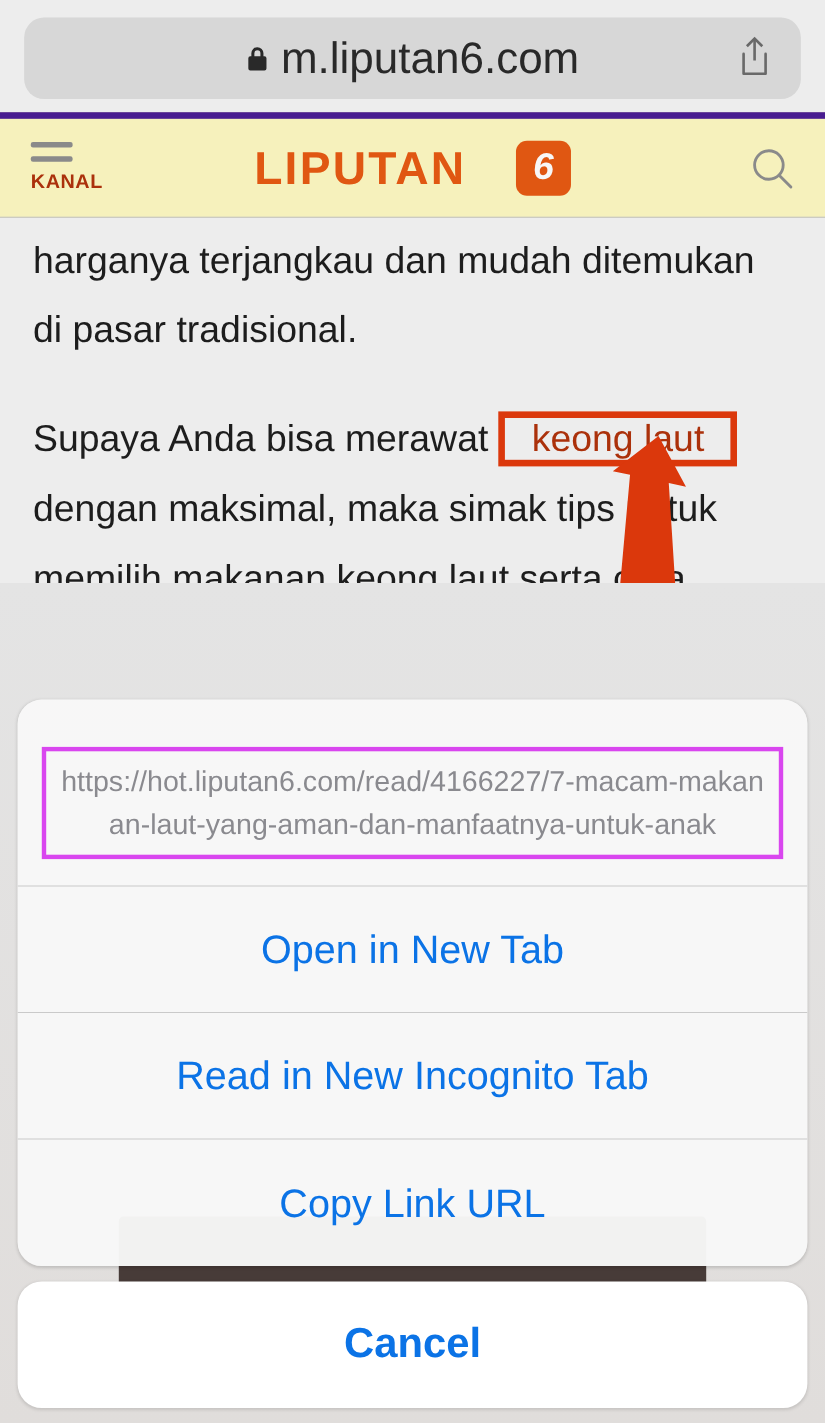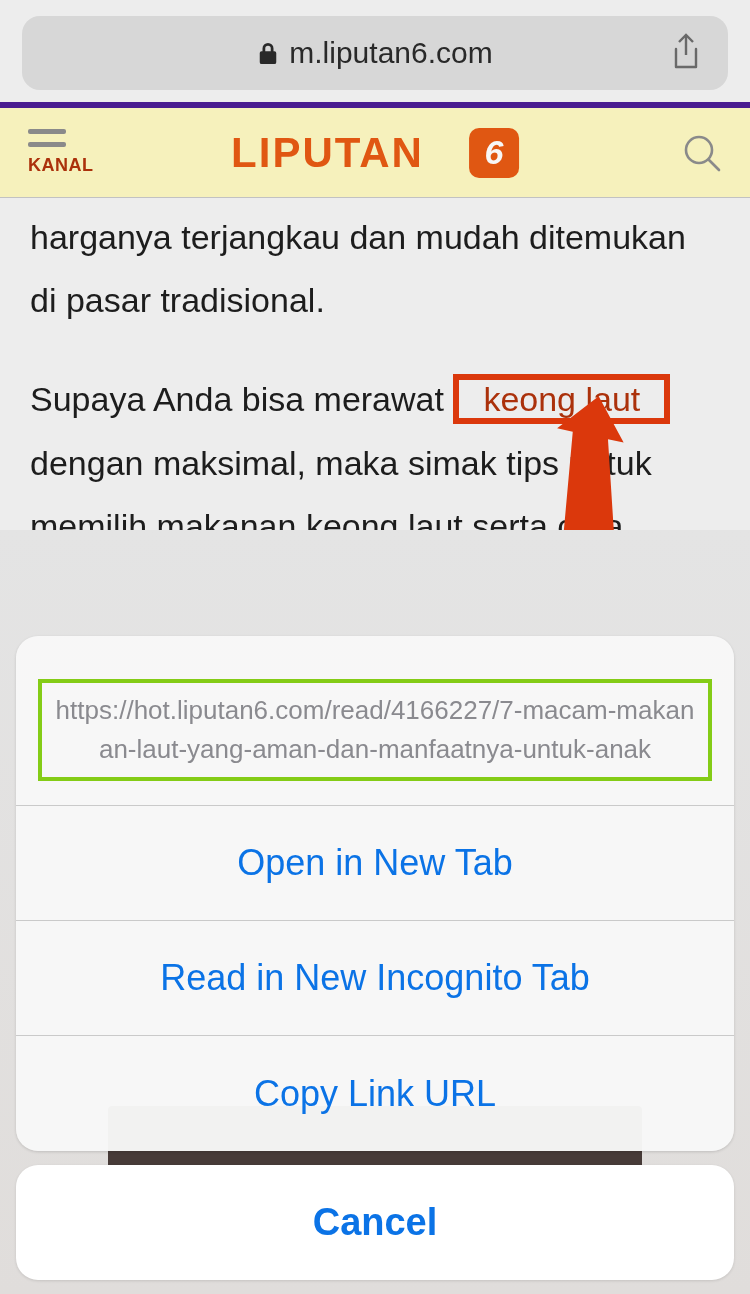--- a/index.html
+++ b/index.html
@@ -4,21 +4,21 @@
 <style>
   * { box-sizing: border-box; margin: 0; padding: 0; }
   html, body { width: 750px; height: 1294px; overflow: hidden; font-family: -apple-system, 'Helvetica Neue', Arial, sans-serif; background: #f5f5f5; }
   .root { position: relative; width: 750px; height: 1294px; }
 
   
   .addrbar-wrap { padding: 16px 22px 12px; }
   .addrbar { height: 74px; background: #dedede; border-radius: 18px; display: flex; align-items: center; position: relative; }
   .addr-center { flex: 1; display: flex; align-items: center; justify-content: center; gap: 10px; }
   .lock svg { width: 22px; height: 28px; display: block; }
-  .addr-text { font-size: 30px; color: #2b2b2b; font-weight: 400; }
+  .addr-text { font-size: 40px; color: #2b2b2b; font-weight: 400; }
   .share { position: absolute; right: 26px; top: 50%; transform: translateY(-50%); }
   .share svg { width: 32px; height: 40px; display: block; }
 
   
   .site-header { border-top: 6px solid #4c1d95; border-bottom: 1px solid #c9c9c9; background: #fef9c3; display: flex; align-items: center; height: 96px; padding: 0 28px; position: relative; }
   .menu-col { display: flex; flex-direction: column; align-items: flex-start; }
   .hamburger { width: 38px; display: flex; flex-direction: column; gap: 8px; padding-bottom: 4px; }
   .hamburger span { height: 5px; background: #8f8f8f; border-radius: 2px; display: block; }
   .kanal { font-size: 18px; font-weight: 700; letter-spacing: 0.5px; color: #b1330c; margin-top: 4px; }
   .logo { position: absolute; left: 50%; transform: translateX(-50%); display: flex; align-items: center; gap: 41px; }
@@ -42,21 +42,21 @@
   .behind-sheet { position:absolute; left:0; right:0; top:530px; bottom:0; background: linear-gradient(#ececec, #e8e5e3); }
   .dark-pill { position:absolute; left:108px; right:108px; height:70px; background:#4a3d3a; border-radius:4px; bottom:118px; }
 
   
   .scrim { position: absolute; inset: 0; background: rgba(0,0,0,0.03); }
 
   
   .sheet-area { position: absolute; left: 16px; right: 16px; bottom: 14px; }
   .sheet { border-radius: 22px; overflow: hidden; background: rgba(248,248,248,0.97); box-shadow: 0 1px 3px rgba(0,0,0,0.15); }
   .sheet-head { padding: 28px 22px 24px; text-align: center; font-size: 26px; line-height: 1.5; color: #8a8a8f; border-bottom: 0.5px solid rgba(0,0,0,0.18); word-break: break-all; }
-  .sheet-head .hl2 { border: 4px solid #84cc16; padding: 8px 12px; display: block; margin-top: 15px; }
+  .sheet-head .hl2 { border: 4px solid #d946ef; padding: 8px 12px; display: block; margin-top: 15px; }
   .sheet-item { height: 115px; display: flex; align-items: center; justify-content: center; font-size: 36px; color: #0b73e6; border-bottom: 0.5px solid rgba(0,0,0,0.18); background: rgba(255,255,255,0); }
   .sheet-item:last-child { border-bottom: none; }
   .cancel { margin-top: 14px; border-radius: 22px; background: #ffffff; height: 115px; display: flex; align-items: center; justify-content: center; font-size: 38px; font-weight: 600; color: #0b73e6; box-shadow: 0 1px 3px rgba(0,0,0,0.12); }
 </style>
 </head>
 <body>
 
 <div class="root">
 
   <div class="addrbar-wrap">

